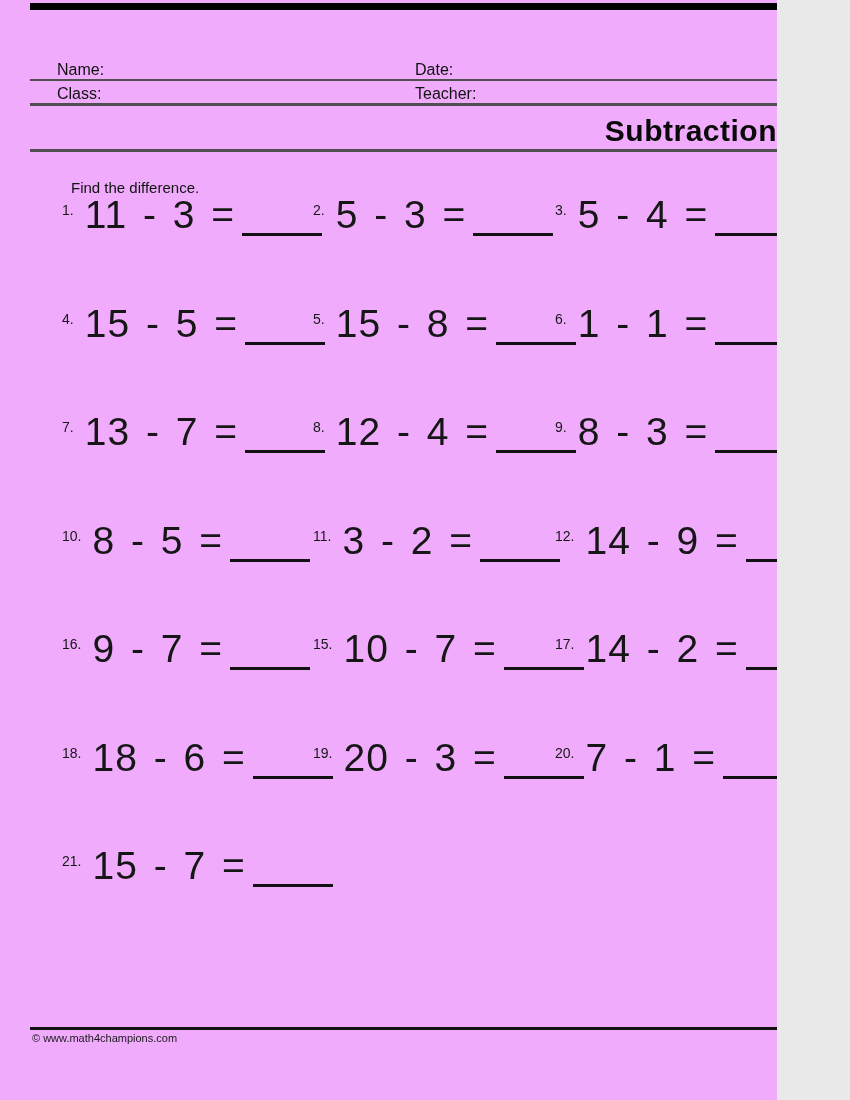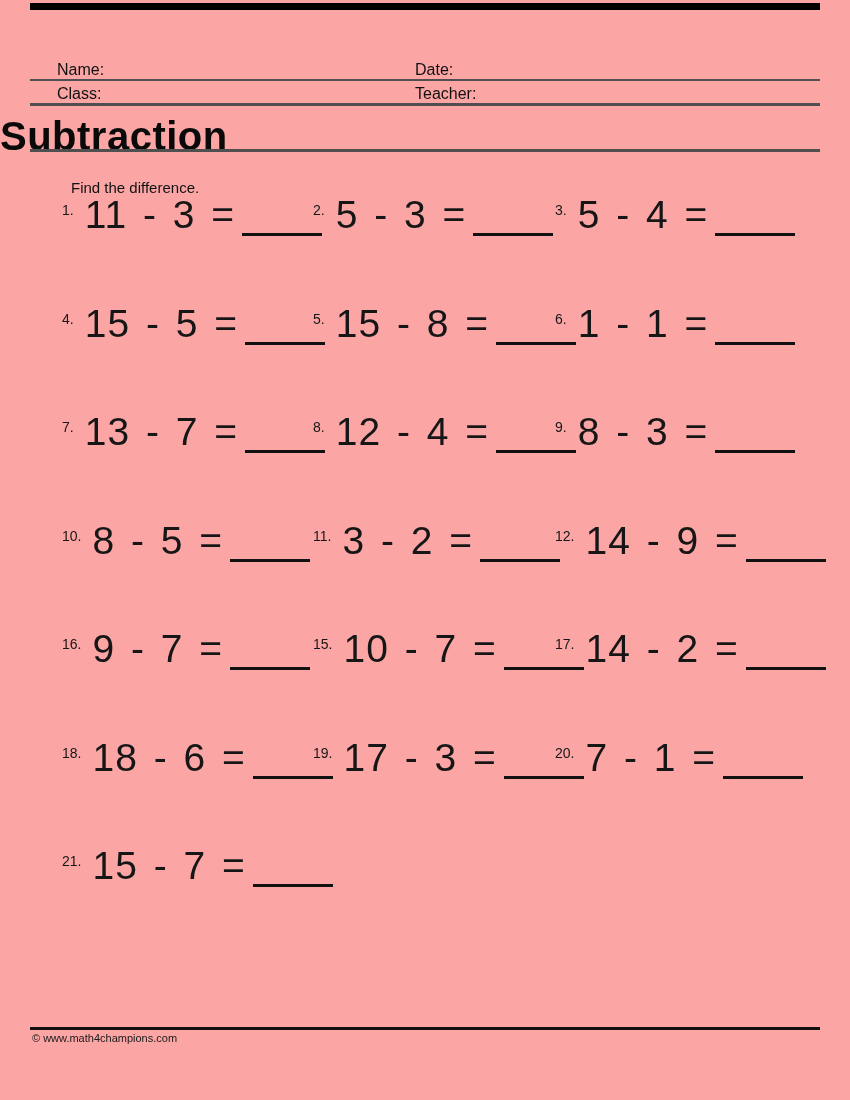--- a/index.html
+++ b/index.html
@@ -1,20 +1,20 @@
 <!DOCTYPE html>
 <html><head>
 <meta charset="utf-8">
 <style>
   html, body { margin: 0; padding: 0; background: #e9e9e9; }
   .page {
     position: relative;
-    width: 850px;
+    width: 777px;
     height: 1100px;
-    background: #fca5a5;
+    background: #f0abfc;
     overflow: hidden;
     font-family: "Liberation Sans", sans-serif;
     color: #1c1c1c;
   }
   .top-bar {
     position: absolute;
     left: 30px; top: 3px;
     width: 790px; height: 7px;
     background: #000000;
   }
@@ -36,22 +36,22 @@
   }
   .lbl-name    { left: 57px;  top: 61px; }
   .lbl-date    { left: 415px; top: 61px; }
   .lbl-class   { left: 57px;  top: 85px; }
   .lbl-teacher { left: 415px; top: 85px; }
 
   .title {
     position: absolute;
     left: 0; right: 0;
     top: 114px;
-    text-align: left;
-    font-size: 40px;
+    text-align: right;
+    font-size: 30px;
     font-weight: bold;
     letter-spacing: 0.5px;
     color: #0a0a0a;
   }
   .instruction {
     position: absolute;
     left: 71px;
     top: 171px;
     font-size: 15px;
     color: #111111;
@@ -130,21 +130,21 @@
     <div class="cell"><span class="pnum">7.</span><span class="expr">13 - 7 =</span><span class="blank"></span></div>
     <div class="cell"><span class="pnum">8.</span><span class="expr">12 - 4 =</span><span class="blank"></span></div>
     <div class="cell"><span class="pnum">9.</span><span class="expr">8 - 3 =</span><span class="blank"></span></div>
     <div class="cell"><span class="pnum">10.</span><span class="expr">8 - 5 =</span><span class="blank"></span></div>
     <div class="cell"><span class="pnum">11.</span><span class="expr">3 - 2 =</span><span class="blank"></span></div>
     <div class="cell"><span class="pnum">12.</span><span class="expr">14 - 9 =</span><span class="blank"></span></div>
     <div class="cell"><span class="pnum">16.</span><span class="expr">9 - 7 =</span><span class="blank"></span></div>
     <div class="cell"><span class="pnum">15.</span><span class="expr">10 - 7 =</span><span class="blank"></span></div>
     <div class="cell"><span class="pnum">17.</span><span class="expr">14 - 2 =</span><span class="blank"></span></div>
     <div class="cell"><span class="pnum">18.</span><span class="expr">18 - 6 =</span><span class="blank"></span></div>
-    <div class="cell"><span class="pnum">19.</span><span class="expr">17 - 3 =</span><span class="blank"></span></div>
+    <div class="cell"><span class="pnum">19.</span><span class="expr">20 - 3 =</span><span class="blank"></span></div>
     <div class="cell"><span class="pnum">20.</span><span class="expr">7 - 1 =</span><span class="blank"></span></div>
     <div class="cell"><span class="pnum">21.</span><span class="expr">15 - 7 =</span><span class="blank"></span></div>
   </div>
 
   <div class="hrule rule-footer"></div>
   <div class="footer-text">© www.math4champions.com</div>
 
 </div>
 
 </body></html>

